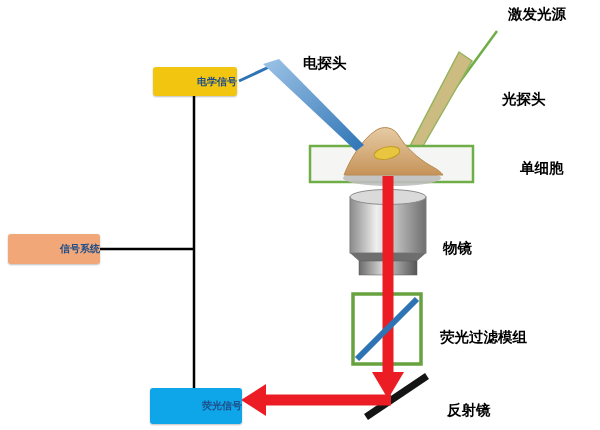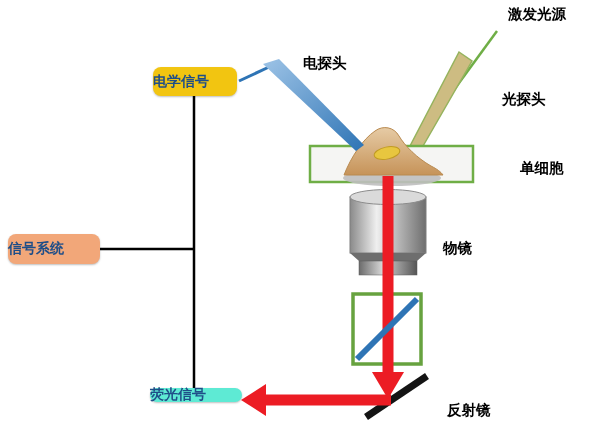--- a/index.html
+++ b/index.html
@@ -6,22 +6,22 @@
   .canvas{
     position:relative;width:600px;height:430px;background:#ffffff;
     font-family:"DejaVu Sans","Liberation Sans",sans-serif;overflow:hidden;
   }
   .canvas > svg{position:absolute;left:0;top:0;}
   .label{
     position:absolute;font-size:14.5px;font-weight:bold;color:#000000;
     white-space:nowrap;line-height:1.1;
   }
   .node-box{
-    position:absolute;display:flex;align-items:center;justify-content:flex-start;
-    font-size:14px;font-weight:bold;color:#1F4E88;border-radius:8px;
+    position:absolute;display:flex;align-items:center;justify-content:flex-end;
+    font-size:10px;font-weight:bold;color:#1F4E88;border-radius:3px;
     box-shadow:0 1px 2px rgba(0,0,0,0.25);
   }
 </style>
 </head>
 <body>
 
 <div class="canvas">
 
   <svg width="600" height="430" viewBox="0 0 600 430">
     <defs>
@@ -78,24 +78,25 @@
     <line x1="391" y1="400" x2="264" y2="400" stroke="#EC1C24" stroke-width="11"></line>
     <polygon points="266,384 266,416 241,400" fill="#EC1C24"></polygon>
   </svg>
 
   <div class="node-box" style="left:153px;top:67px;width:84px;height:29px;background:#F2C511;">
     <span>电学信号</span>
   </div>
   <div class="node-box" style="left:8px;top:234px;width:92px;height:30px;background:#F2A779;">
     <span>信号系统</span>
   </div>
-  <div class="node-box" style="left:150px;top:388px;width:92px;height:14px;background:#5eead4;">
+  <div class="node-box" style="left:150px;top:388px;width:92px;height:36px;background:#0ea5e9;">
     <span>荧光信号</span>
   </div>
 
   <div class="label" style="left:508px;top:7px;">激发光源</div>
   <div class="label" style="left:303px;top:56px;">电探头</div>
   <div class="label" style="left:502px;top:92px;">光探头</div>
   <div class="label" style="left:520px;top:161px;">单细胞</div>
   <div class="label" style="left:443px;top:241px;text-align:right;">物镜</div>
+  <div class="label" style="left:440px;top:330px;">荧光过滤模组</div>
   <div class="label" style="left:447px;top:391px;margin-top:12px;">反射镜</div>
 
 </div>
 
 </body></html>

